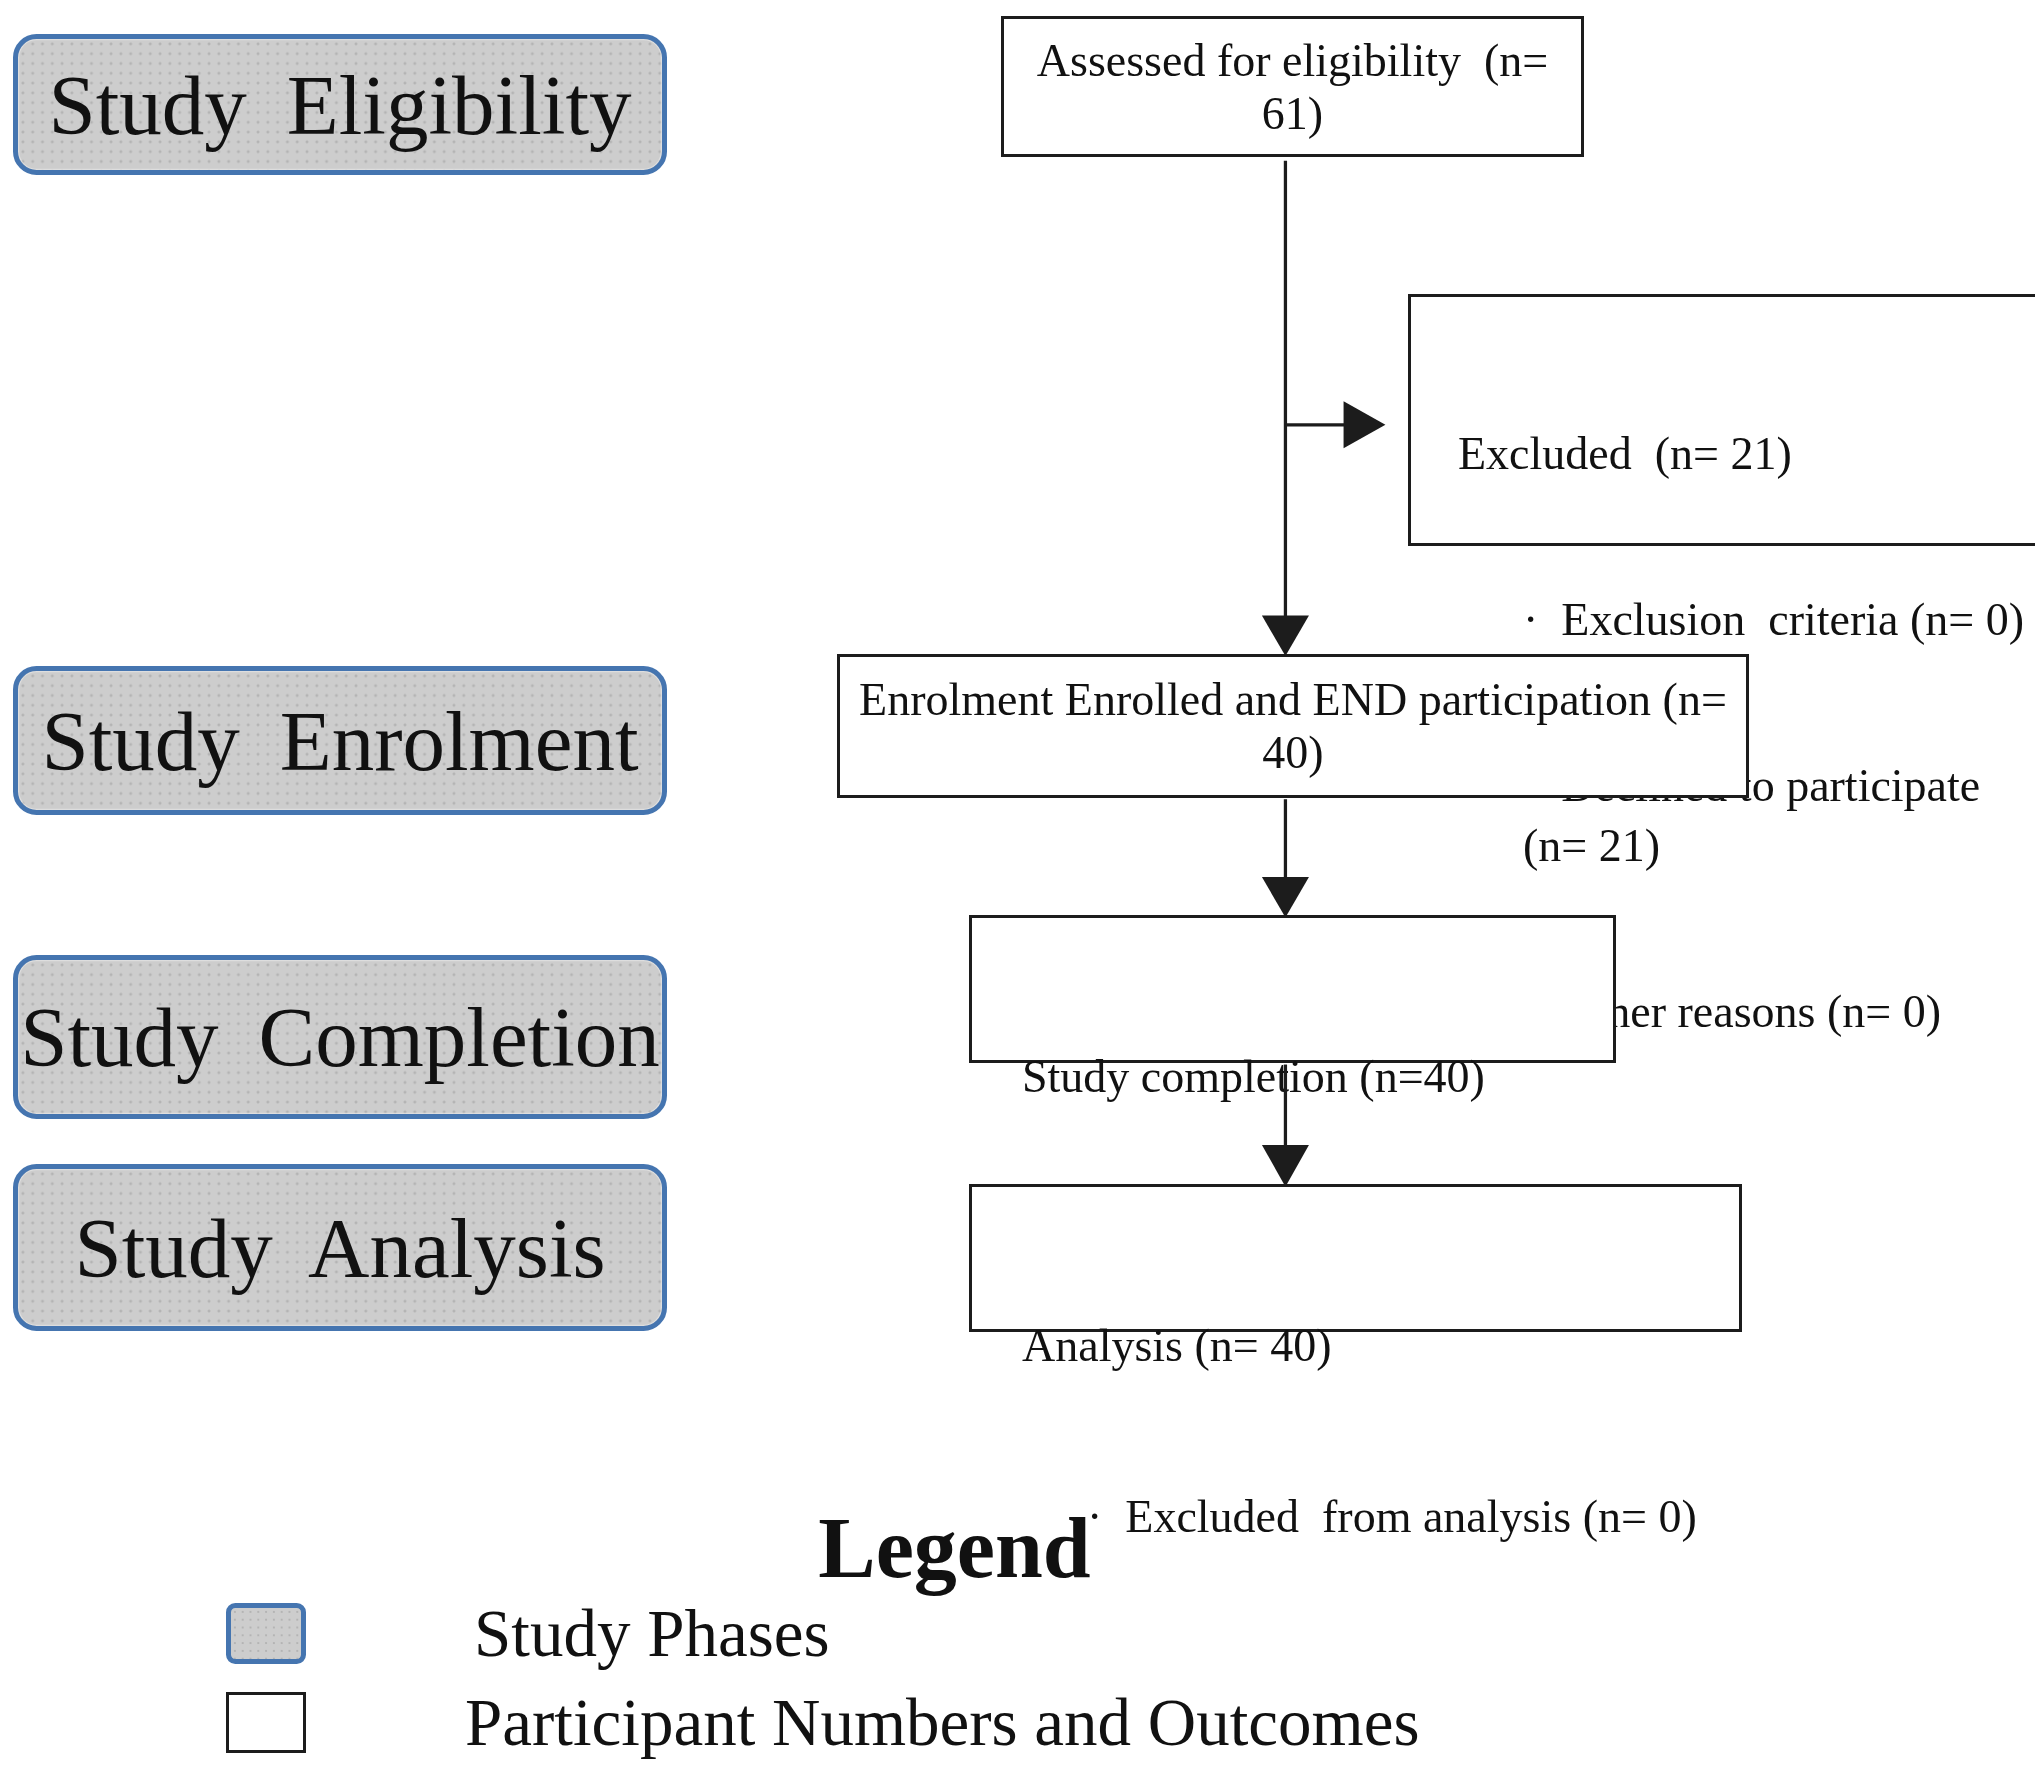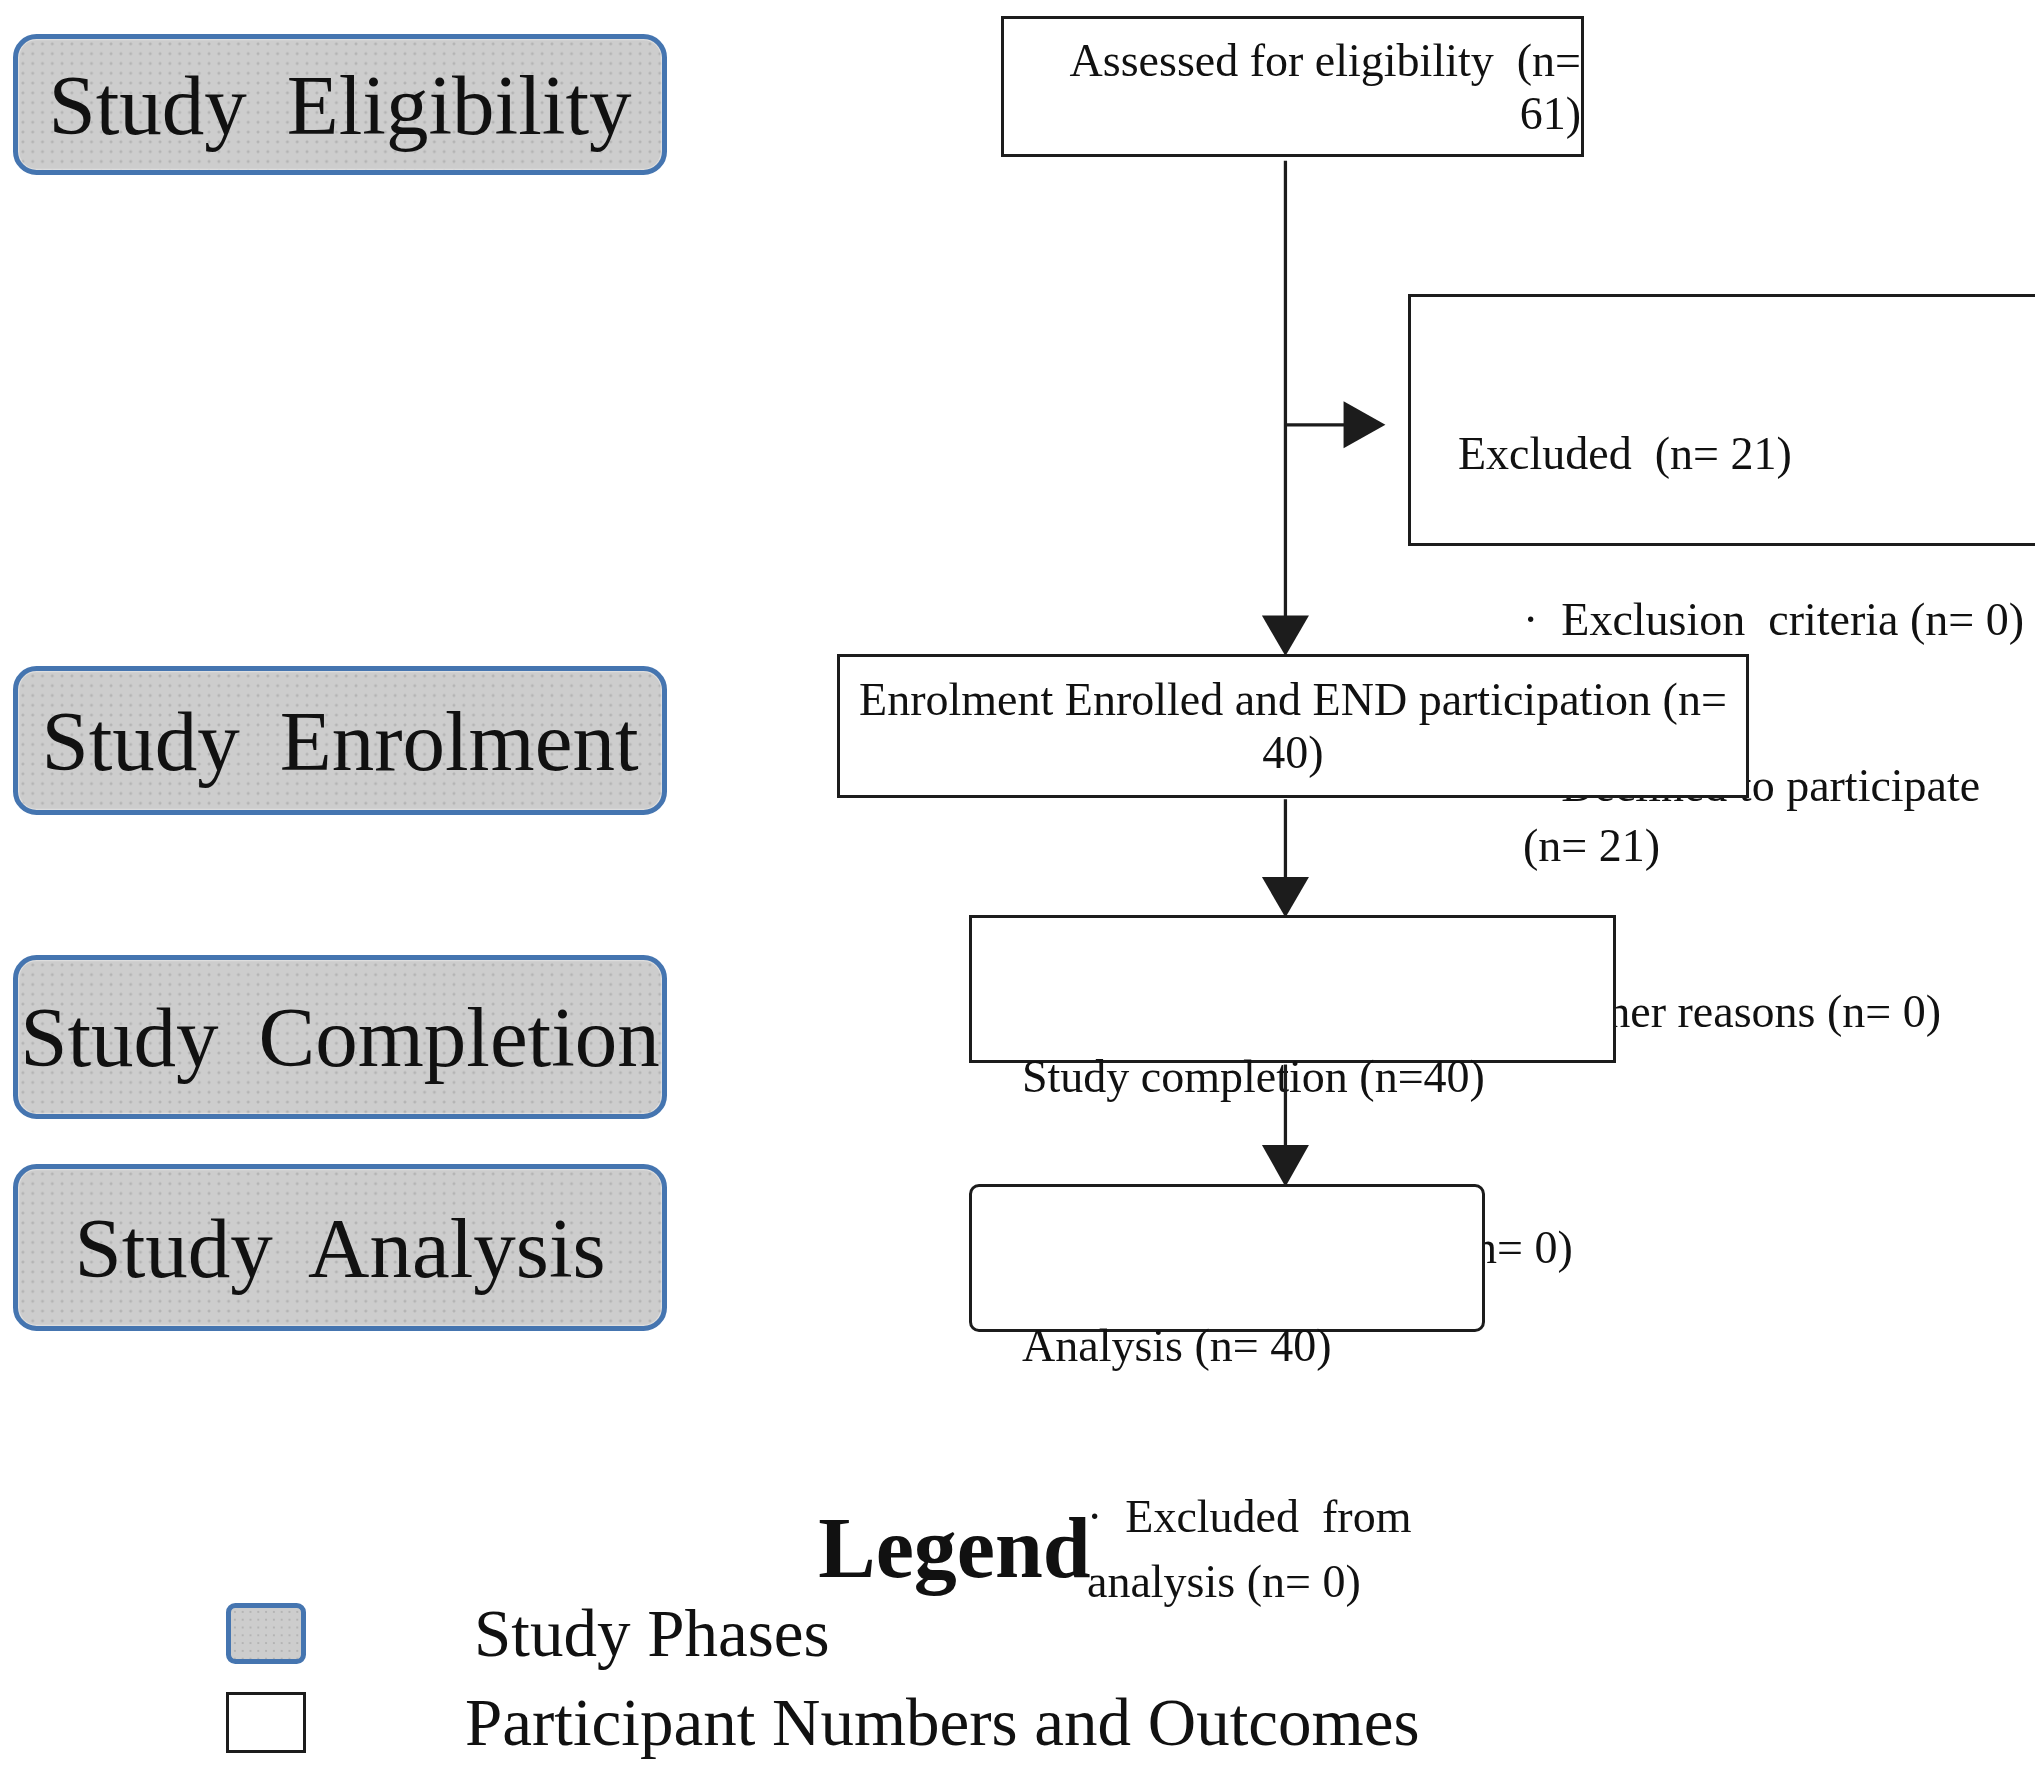--- a/index.html
+++ b/index.html
@@ -42,25 +42,25 @@
 
   
   .fbox{
     position:absolute;
     background:#fff;
     border:3.9px solid var(--box-border);
     font-size:46px;
     white-space:pre-wrap;
   }
   .fbox.center{ display:flex; align-items:center; justify-content:center; text-align:center; }
-  #box-assessed  { left:1001px; top:16.3px;   width:583px;  height:141px;text-align:right; }
+  #box-assessed  { left:1001px; top:16.3px;   width:583px;  height:141px; }
   #box-excluded  { left:1384px; top:294px;  width:639px;  height:252px; padding-top:21px;margin-left:24px; }
   #box-enrolment { left:837px; top:654px; width:912px; height:144px; }
   #box-completion{ left:969px; top:915px; width:647px;  height:148px; padding-top:19.6px; }
-  #box-analysis  { left:969px; top:1184px; width:516px;  height:148px; padding-top:19.6px;border-radius:10px; }
+  #box-analysis  { left:969px; top:1184px; width:773px;  height:148px; padding-top:19.6px; }
 
   .fline{ line-height:60px; padding-left:47px; }
   .fline.bullet{ padding-left:112px; }
   .fbox2 .fline{ line-height:65px; padding-left:50px; }
   .fbox2 .fline.bullet{ padding-left:115px; }
 
   
   svg.arrows{ position:absolute; left:0; top:0; }
   svg.arrows line{ stroke:var(--arrow); stroke-width:5; }
   svg.arrows polygon{ fill:var(--arrow); }

